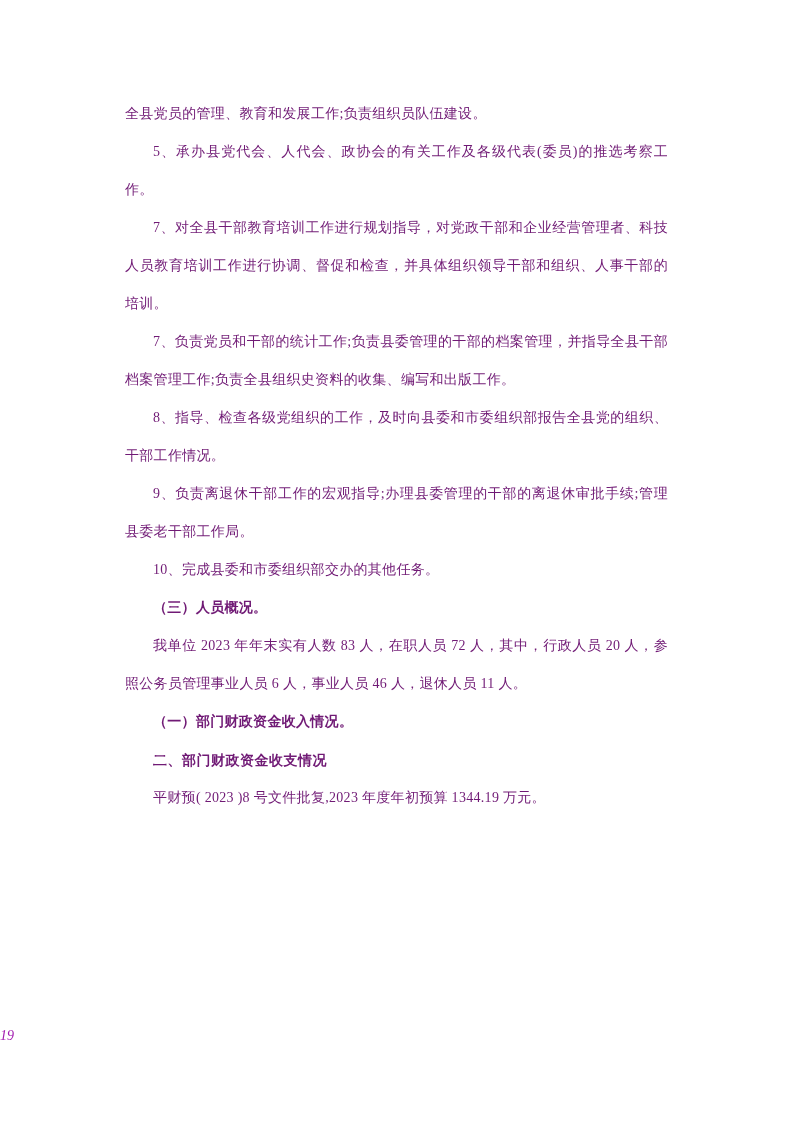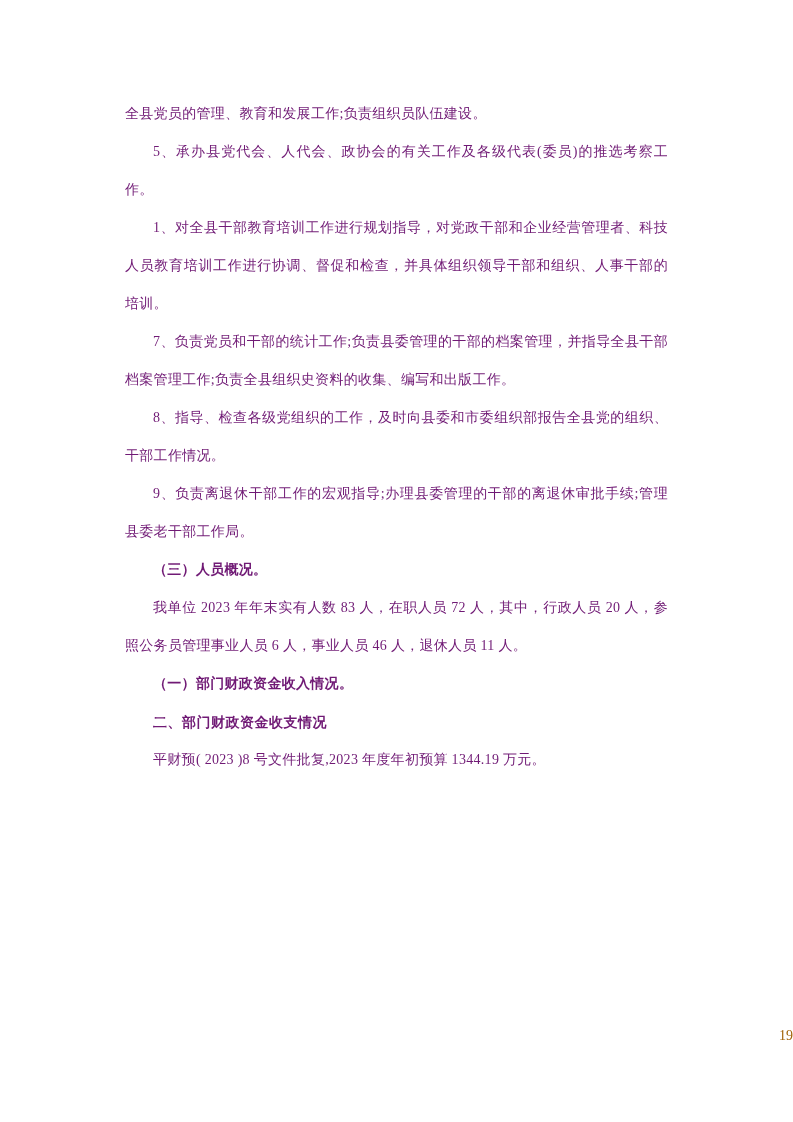--- a/index.html
+++ b/index.html
@@ -40,38 +40,40 @@
   .hei {
     font-family: "Liberation Sans", "DejaVu Sans", sans-serif;
     font-weight: 600;
     letter-spacing: 0.5px;
   }
   .page-number {
     position: absolute;
     left: 0;
     right: 0;
     bottom: 78px;
-    text-align: right;
+    text-align: left;
     font-size: 14px;
     line-height: 16px;
-    color: #a16207;
+    color: #a21caf;
     font-family: "Liberation Serif", "DejaVu Serif", serif;
+    font-style: italic;
   }
 </style>
 </head>
 <body>
 
 <div class="page">
   <div class="content">
     <p class="para">全县党员的管理、教育和发展工作;负责组织员队伍建设。</p>
     <p class="para indent">5、承办县党代会、人代会、政协会的有关工作及各级代表(委员)的推选考察工作。</p>
-    <p class="para indent">1、对全县干部教育培训工作进行规划指导，对党政干部和企业经营管理者、科技人员教育培训工作进行协调、督促和检查，并具体组织领导干部和组织、人事干部的培训。</p>
+    <p class="para indent">7、对全县干部教育培训工作进行规划指导，对党政干部和企业经营管理者、科技人员教育培训工作进行协调、督促和检查，并具体组织领导干部和组织、人事干部的培训。</p>
     <p class="para indent">7、负责党员和干部的统计工作;负责县委管理的干部的档案管理，并指导全县干部档案管理工作;负责全县组织史资料的收集、编写和出版工作。</p>
     <p class="para indent">8、指导、检查各级党组织的工作，及时向县委和市委组织部报告全县党的组织、干部工作情况。</p>
     <p class="para indent">9、负责离退休干部工作的宏观指导;办理县委管理的干部的离退休审批手续;管理县委老干部工作局。</p>
+    <p class="para indent">10、完成县委和市委组织部交办的其他任务。</p>
     <p class="para indent kai">（三）人员概况。</p>
     <p class="para indent">我单位 2023 年年末实有人数 83 人，在职人员 72 人，其中，行政人员 20 人，参照公务员管理事业人员 6 人，事业人员 46 人，退休人员 11 人。</p>
     <p class="para indent kai">（一）部门财政资金收入情况。</p>
     <p class="para indent hei">二、部门财政资金收支情况</p>
     <p class="para indent">平财预( 2023 )8 号文件批复,2023 年度年初预算 1344.19 万元。</p>
   </div>
   <div class="page-number">19</div>
 </div>
 
 </body></html>

